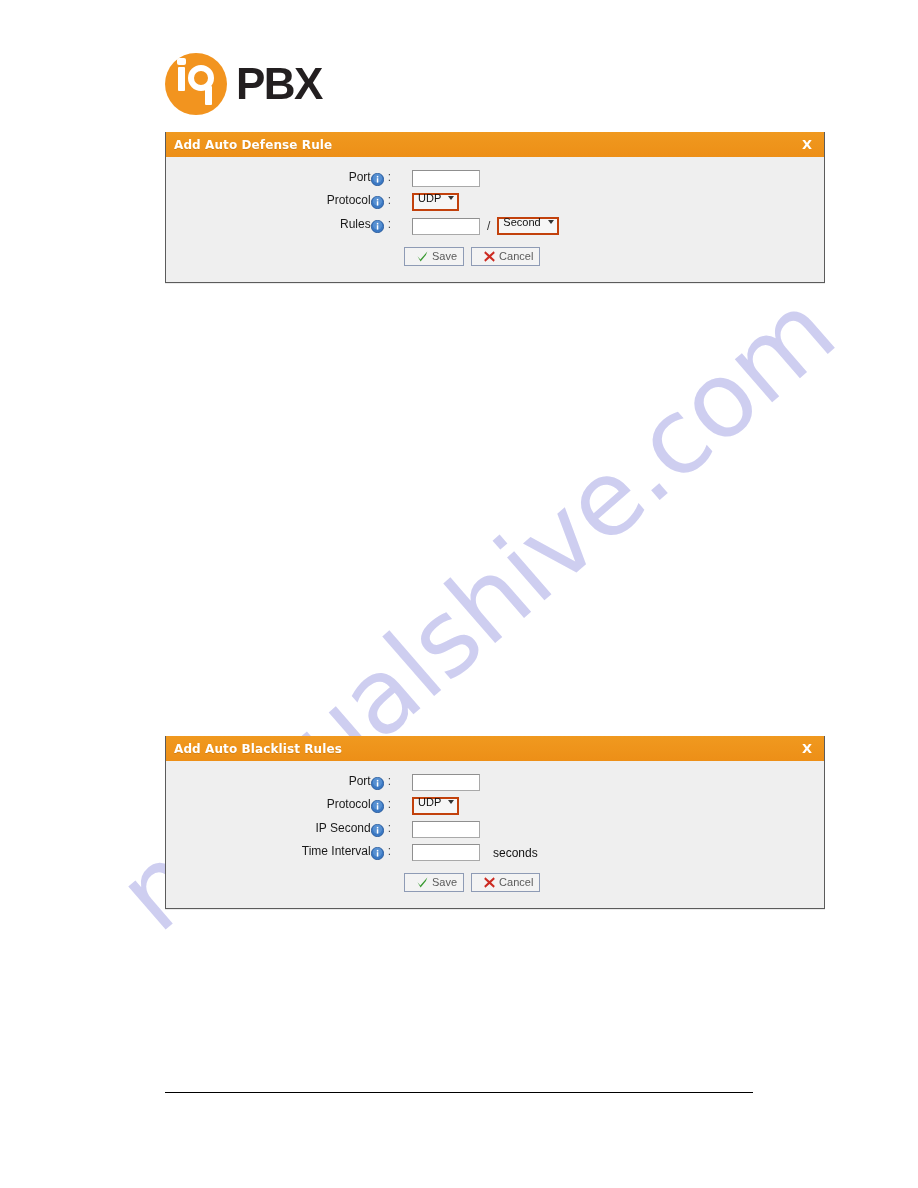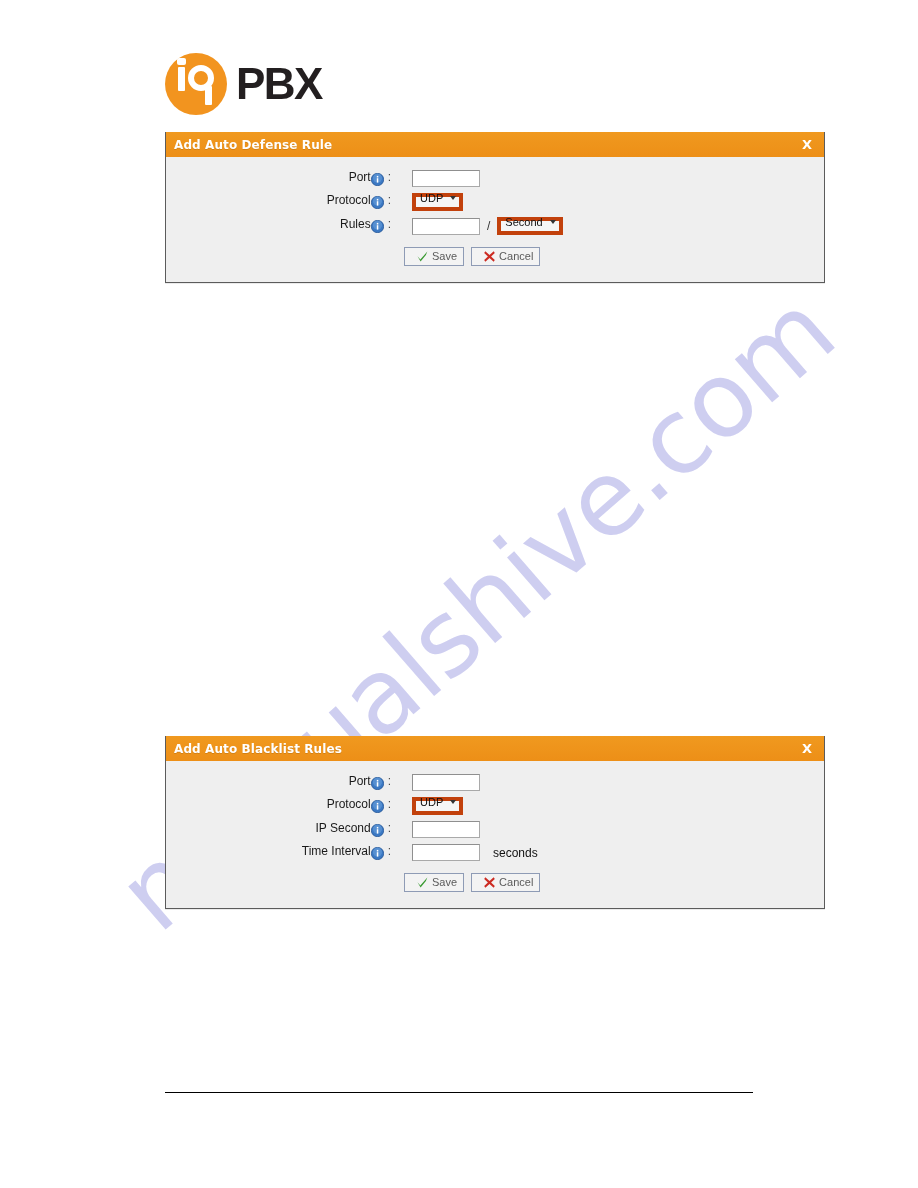--- a/index.html
+++ b/index.html
@@ -196,21 +196,21 @@
     background: #ffffff;
     box-sizing: border-box;
     font-size: 12px;
     font-family: "Liberation Sans", sans-serif;
     padding: 0 2px;
     outline: none;
   }
   .select-box {
     height: 18px;
     min-width: 47px;
-    border: 4px solid #c2410c;
+    border: 2px solid #c2410c;
     background: #f6f6f6;
     box-sizing: border-box;
     display: flex;
     align-items: center;
     justify-content: space-between;
     padding: 0 3px 8px 4px;
     font-size: 11px;
     font-family: "Liberation Sans", sans-serif;
     color: #111111;
     cursor: pointer;

